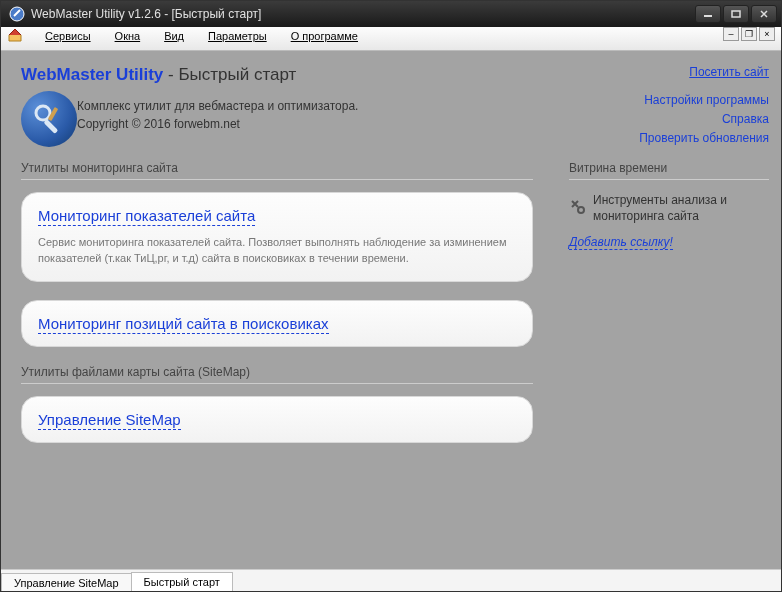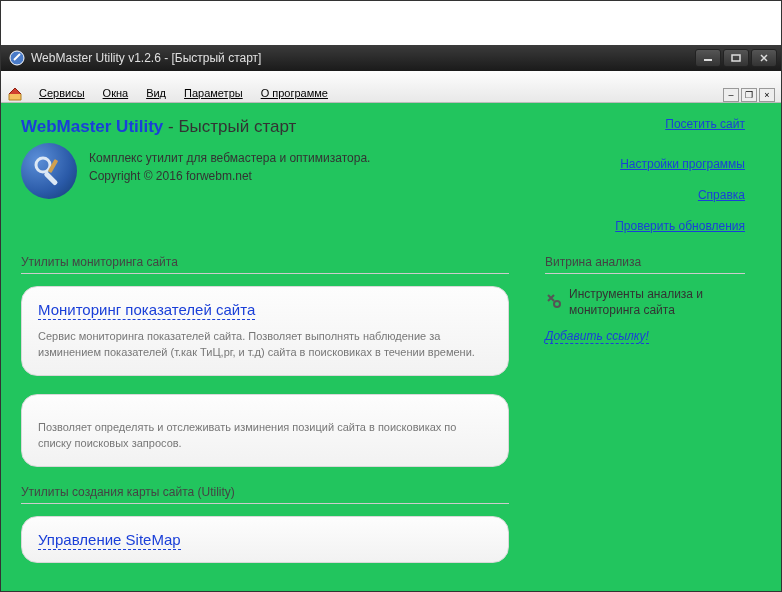--- a/index.html
+++ b/index.html
@@ -12,21 +12,20 @@
   overflow: hidden;
   border: 1px solid #333;
 }
 .titlebar {
   height: 26px;
   background: linear-gradient(#3b3b3b, #1a1a1a);
   display: flex;
   align-items: center;
   padding: 0 4px 0 8px;
   color: #e0e0e0;
-  margin-top: 44px;
 }
 .titlebar .app-icon {
   width: 16px; height: 16px; margin-right: 6px;
 }
 .titlebar .title-text {
   flex: 1;
   font-size: 12px;
 }
 .win-controls { display: flex; gap: 0; }
 .win-btn {
@@ -34,27 +33,27 @@
   background: linear-gradient(#555, #333);
   border: 1px solid #222;
   border-radius: 3px;
   margin-left: 2px;
   color: #ddd;
   display: flex; align-items: center; justify-content: center;
   font-size: 10px;
   cursor: pointer;
 }
 .menubar {
-  height: 32px;
+  height: 24px;
   background: linear-gradient(#fdfdfd, #e8e8e8);
   border-bottom: 1px solid #bbb;
   display: flex;
-  align-items: flex-end;
+  align-items: flex-start;
   padding: 0 6px;
-  gap: 2px;
+  gap: 8px;
 }
 .home-icon {
   width: 16px; height: 16px; margin-right: 6px;
   display:flex;align-items:center;justify-content:center;
 }
 .menu-item {
   padding: 3px 8px;
   cursor: pointer;
   font-size: 11px;
 }
@@ -67,22 +66,22 @@
   width: 16px; height: 14px;
   border: 1px solid #999;
   background: #eee;
   font-size: 9px;
   display:flex;align-items:center;justify-content:center;
   cursor:pointer;
 }
 .content {
   height: calc(100% - 26px - 24px - 22px);
   overflow-y: auto;
-  padding: 14px 36px 0 20px;
-  background: #22c55e;
+  padding: 14px 12px 0 20px;
+  background: #a3a3a3;
 }
 .header-row {
   display: flex;
   justify-content: space-between;
   align-items: flex-start;
   margin-bottom: 6px;
 }
 .app-title {
   font-size: 17px;
   font-weight: bold;
@@ -91,48 +90,45 @@
 .app-title .sub { color: #333; font-weight: normal; }
 .visit-link {
   color: #1a3fd8;
   text-decoration: underline;
   font-size: 12px;
   cursor: pointer;
 }
 .intro {
   display: flex;
   align-items: flex-start;
-  gap: 12px;
   margin-bottom: 6px;
 }
 .logo-circle {
   width: 56px; height: 56px;
   border-radius: 50%;
   background: radial-gradient(circle at 30% 30%, #5b8fd8, #2a5aa8 60%, #123a70);
   display:flex;align-items:center;justify-content:center;
   flex-shrink:0;
 }
 .intro-text { font-size: 12px; color: #333; line-height: 1.5; padding-top: 6px; }
 .right-links {
   margin-left: auto;
   text-align: right;
   font-size: 12px;
   line-height: 1.6;
 }
 .right-links a {
   color: #1a3fd8;
-  text-decoration: underline;
   cursor: pointer;
   display: block;
+}
+.columns {
+  display: flex;
+  gap: 36px;
   margin-top: 12px;
-}
-.columns {
-  display: flex;
-  gap: 36px;
-  margin-top: 18px;
 }
 .col-left { flex: 1; min-width: 0; }
 .col-right { width: 200px; flex-shrink: 0; }
 .section-title {
   font-size: 12px;
   color: #444;
   border-bottom: 1px solid #ccc;
   padding-bottom: 4px;
   margin-bottom: 12px;
 }
@@ -281,32 +277,32 @@
   <div class="columns">
     <div class="col-left">
       <div class="section-title">Утилиты мониторинга сайта</div>
 
       <div class="card">
         <span class="card-title">Мониторинг показателей сайта</span>
         <div class="card-desc">Сервис мониторинга показателей сайта. Позволяет выполнять наблюдение за изминением показателей (т.как ТиЦ,рг, и т.д) сайта в поисковиках в течении времени.</div>
       </div>
 
       <div class="card">
-        <div class="card-desc">Позволяет определять и отслеживать изминения позиций сайта в поисковиках по списку поисковых запросов.</div>
-      </div>
-
-      <div class="section-title">Утилиты создания карты сайта (Utility)</div>
+        <span class="card-title">Мониторинг позиций сайта в поисковиках</span>
+      </div>
+
+      <div class="section-title">Утилиты файлами карты сайта (SiteMap)</div>
 
       <div class="card">
         <span class="card-title">Управление SiteMap</span>
       </div>
     </div>
 
     <div class="col-right">
-      <div class="section-title">Витрина анализа</div>
+      <div class="section-title">Витрина времени</div>
       <div class="showcase-item">
         <span class="ic">
           <svg width="16" height="16" viewBox="0 0 16 16">
               <path d="M3 3 L9 9 M9 3 L3 9" stroke="#555" stroke-width="2"></path>
               <circle cx="12" cy="12" r="3" fill="none" stroke="#555" stroke-width="2"></circle>
             </svg>
         </span>
         <span>Инструменты анализа и мониторинга сайта</span>
       </div>
       <span class="add-link">Добавить ссылку!</span>

